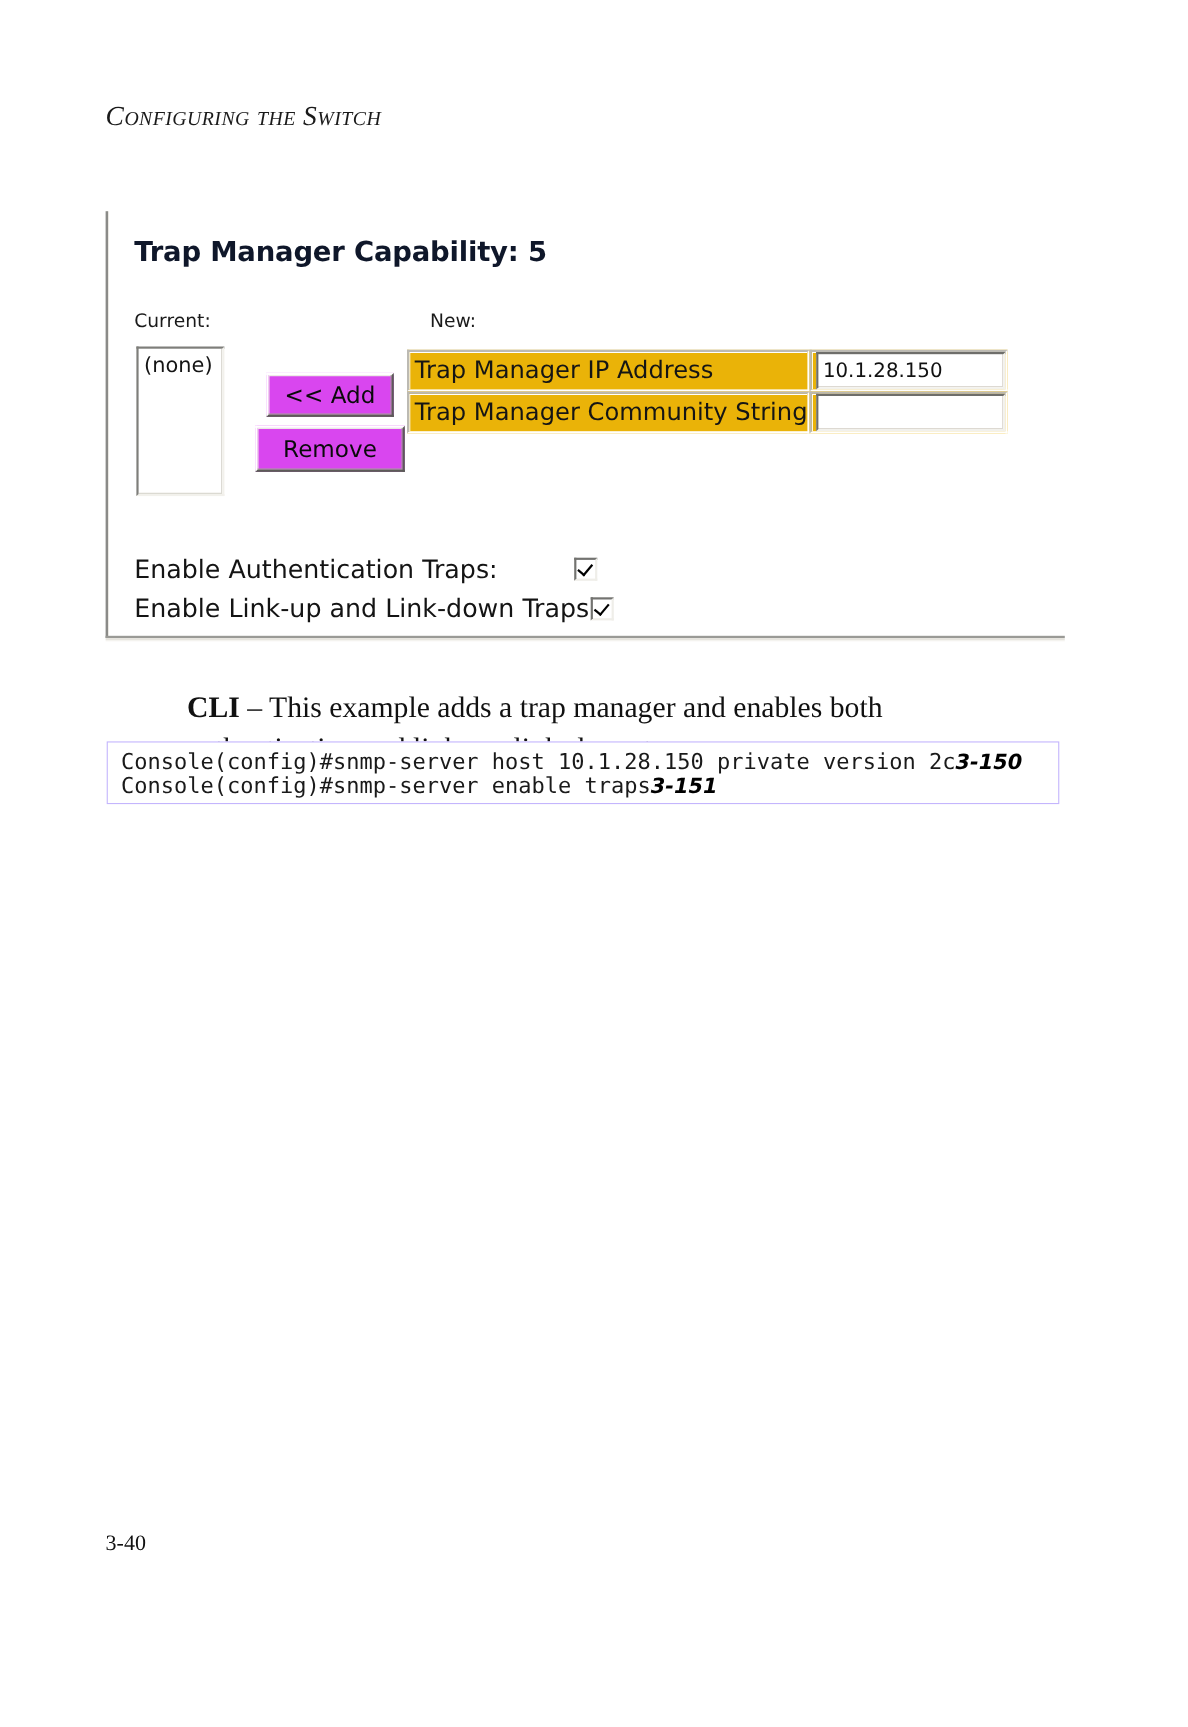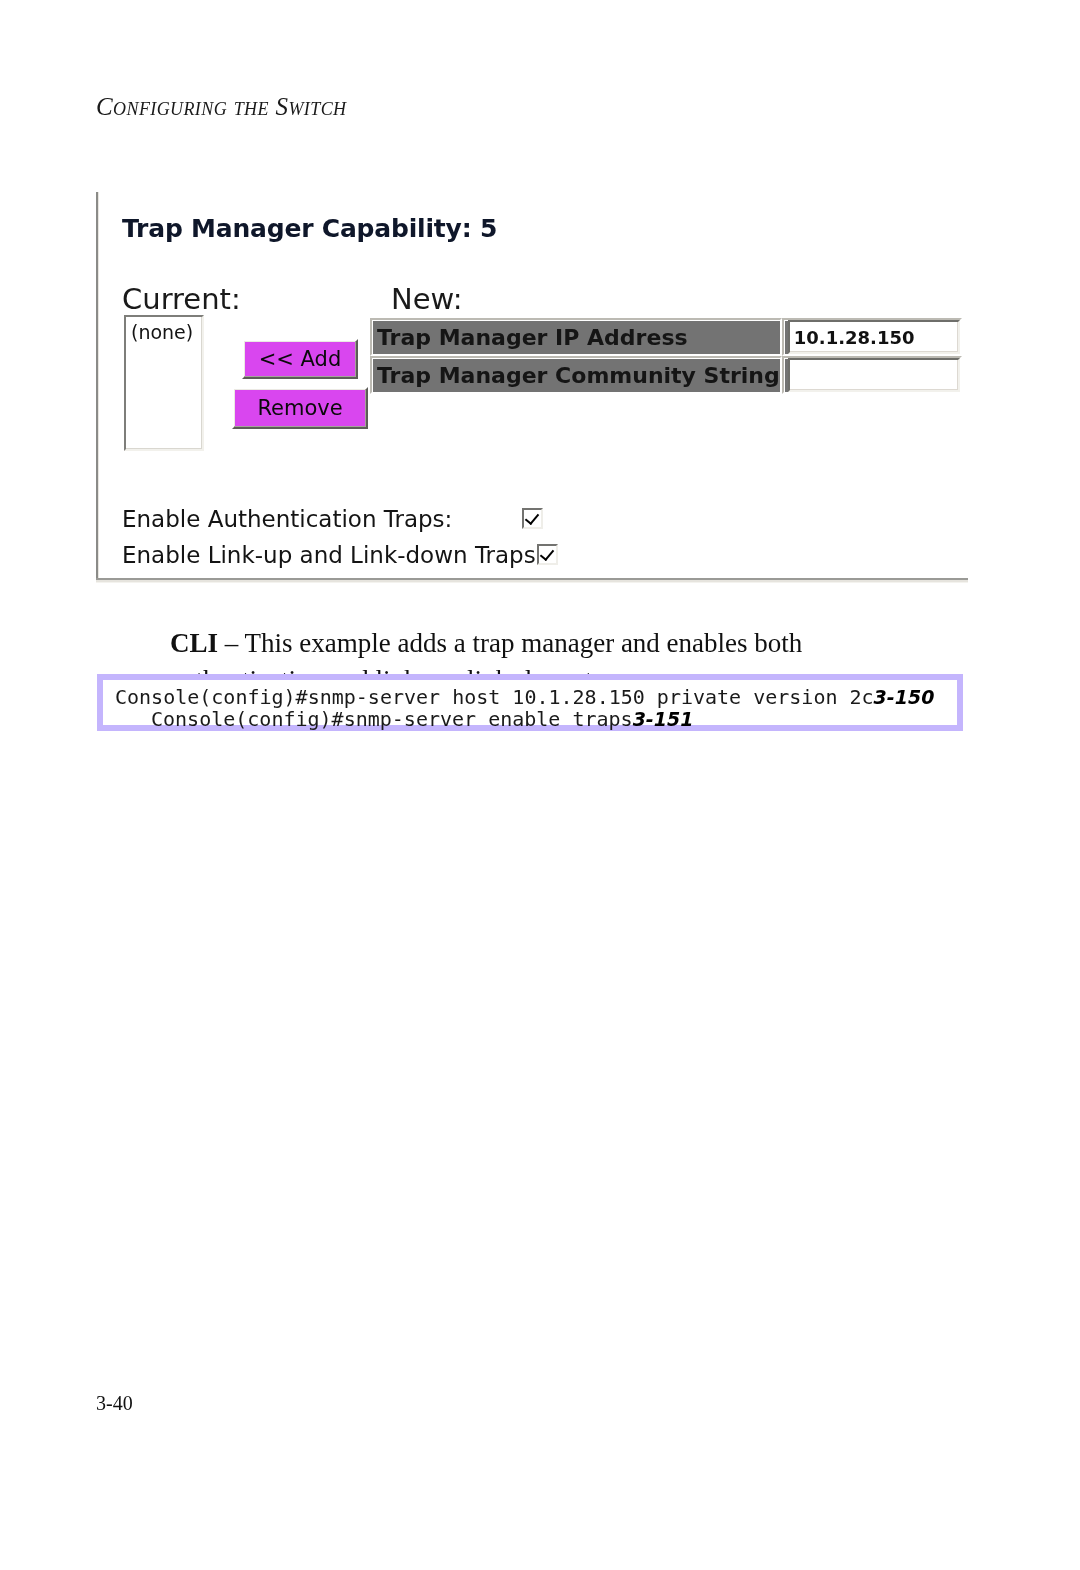--- a/index.html
+++ b/index.html
@@ -62,21 +62,21 @@
     font-weight: bold;
     font-size: 25px;
     color: #0f172a;
     white-space: nowrap;
     letter-spacing: -0.2px;
   }
 
   .col-label {
     position: absolute;
     font-family: "DejaVu Sans", sans-serif;
-    font-size: 29px;
+    font-size: 17px;
     color: #1a1a1a;
     white-space: nowrap;
   }
   #label-current { left: 26px; top: 90px; }
   #label-new     { left: 272px; top: 90px; margin-left: 23px; }
 
   
   #current-list {
     position: absolute;
     left: 28px;
@@ -140,29 +140,28 @@
     top: 126px;
     width: 546px;
     border-collapse: separate;
     border-spacing: 0;
   }
   #form-table td {
     padding: 0;
     vertical-align: middle;
   }
   .cell3d {
-    background: #737373;
+    background: #eab308;
     border-top: 2px solid #bcbab3;
     border-left: 2px solid #bcbab3;
     border-right: 2px solid #ffffff;
     border-bottom: 2px solid #ffffff;
     box-shadow: inset 1px 1px 0 #ffffff;
     box-sizing: border-box;
     height: 30px;
-    font-weight: bold;
   }
   .cell-label {
     width: 368px;
     font-family: "DejaVu Sans", sans-serif;
     font-size: 22px;
     color: #151515;
     padding-left: 5px !important;
     white-space: nowrap;
   }
   .cell-field {
@@ -296,33 +295,33 @@
   }
 
   
   #console-box {
     position: absolute;
     left: 97px;
     top: 674px;
     width: 866px;
     height: 57px;
     background: #ffffff;
-    border: 6px solid #c4b5fd;
+    border: 1px solid #c4b5fd;
     box-sizing: border-box;
   }
   .console-line {
     position: absolute;
     left: 12px;
     font-family: "DejaVu Sans Mono", monospace;
     font-size: 20px;
     color: #1a1a1a;
     white-space: pre;
   }
   #console-line-1 { top: 5px; }
-  #console-line-2 { top: 27px; margin-left: 36px; }
+  #console-line-2 { top: 27px; }
   .xref {
     font-family: "DejaVu Sans", sans-serif;
     font-weight: bold;
     font-style: italic;
     font-size: 19px;
     color: #000000;
   }
 
   
   #page-number {

